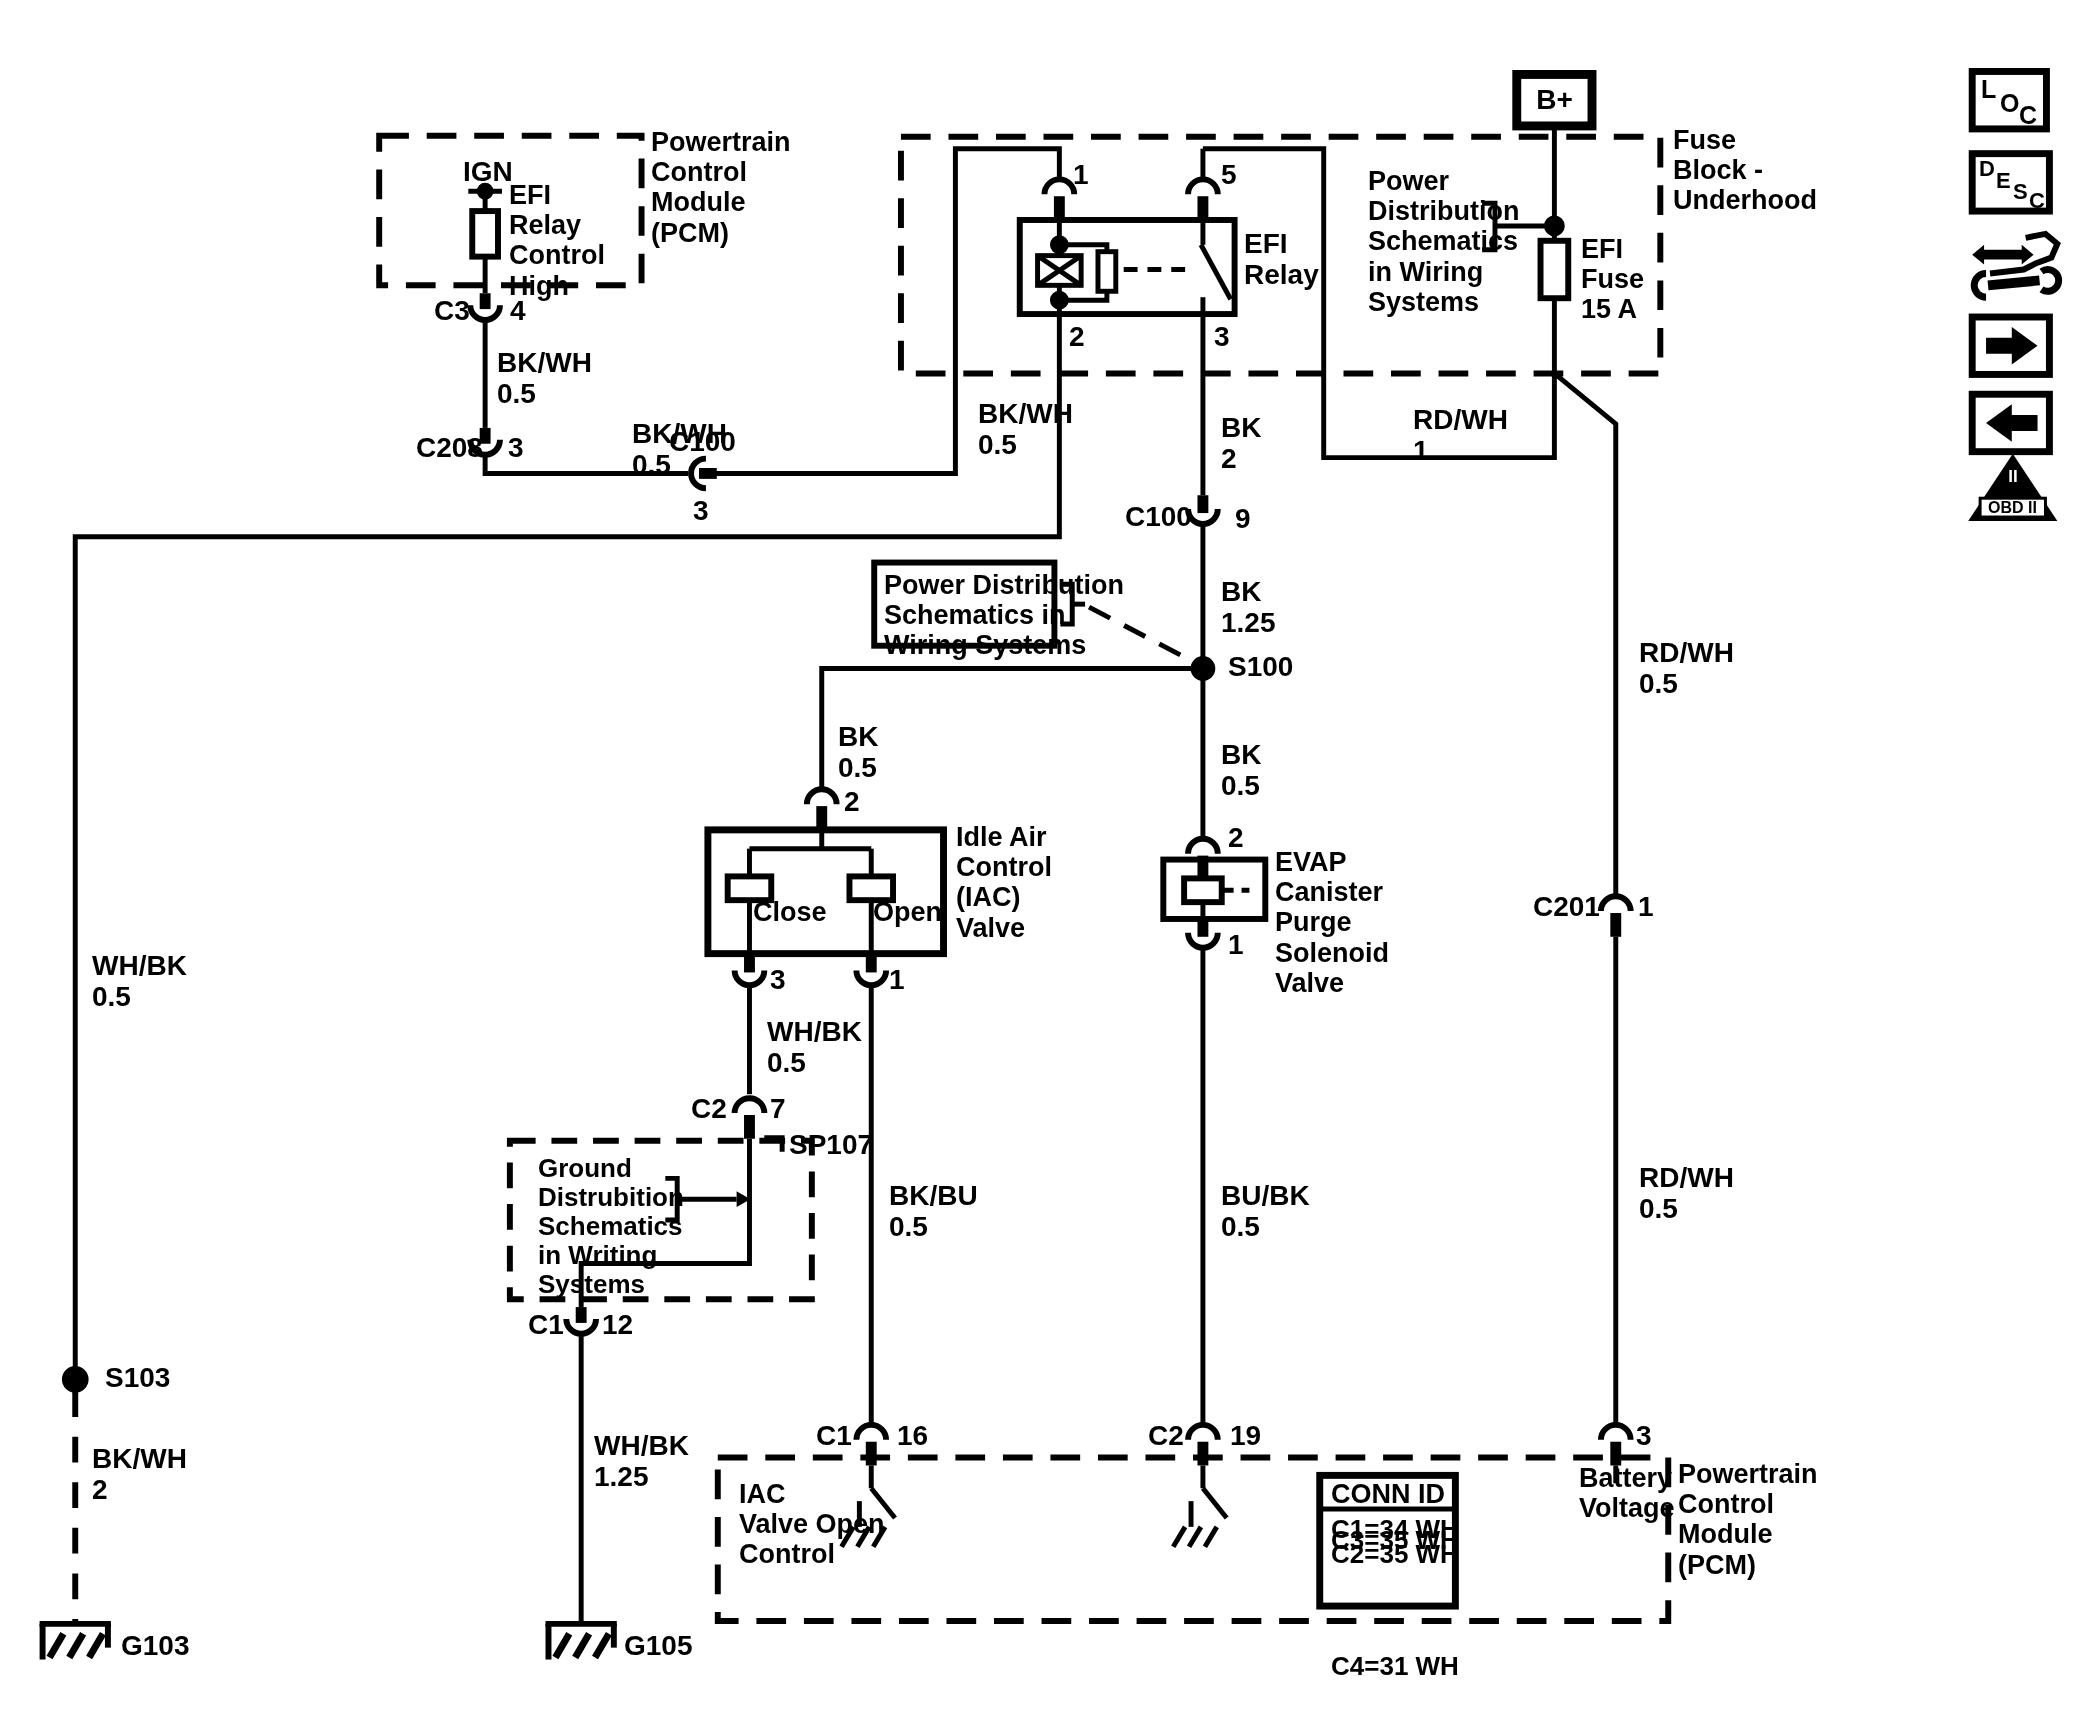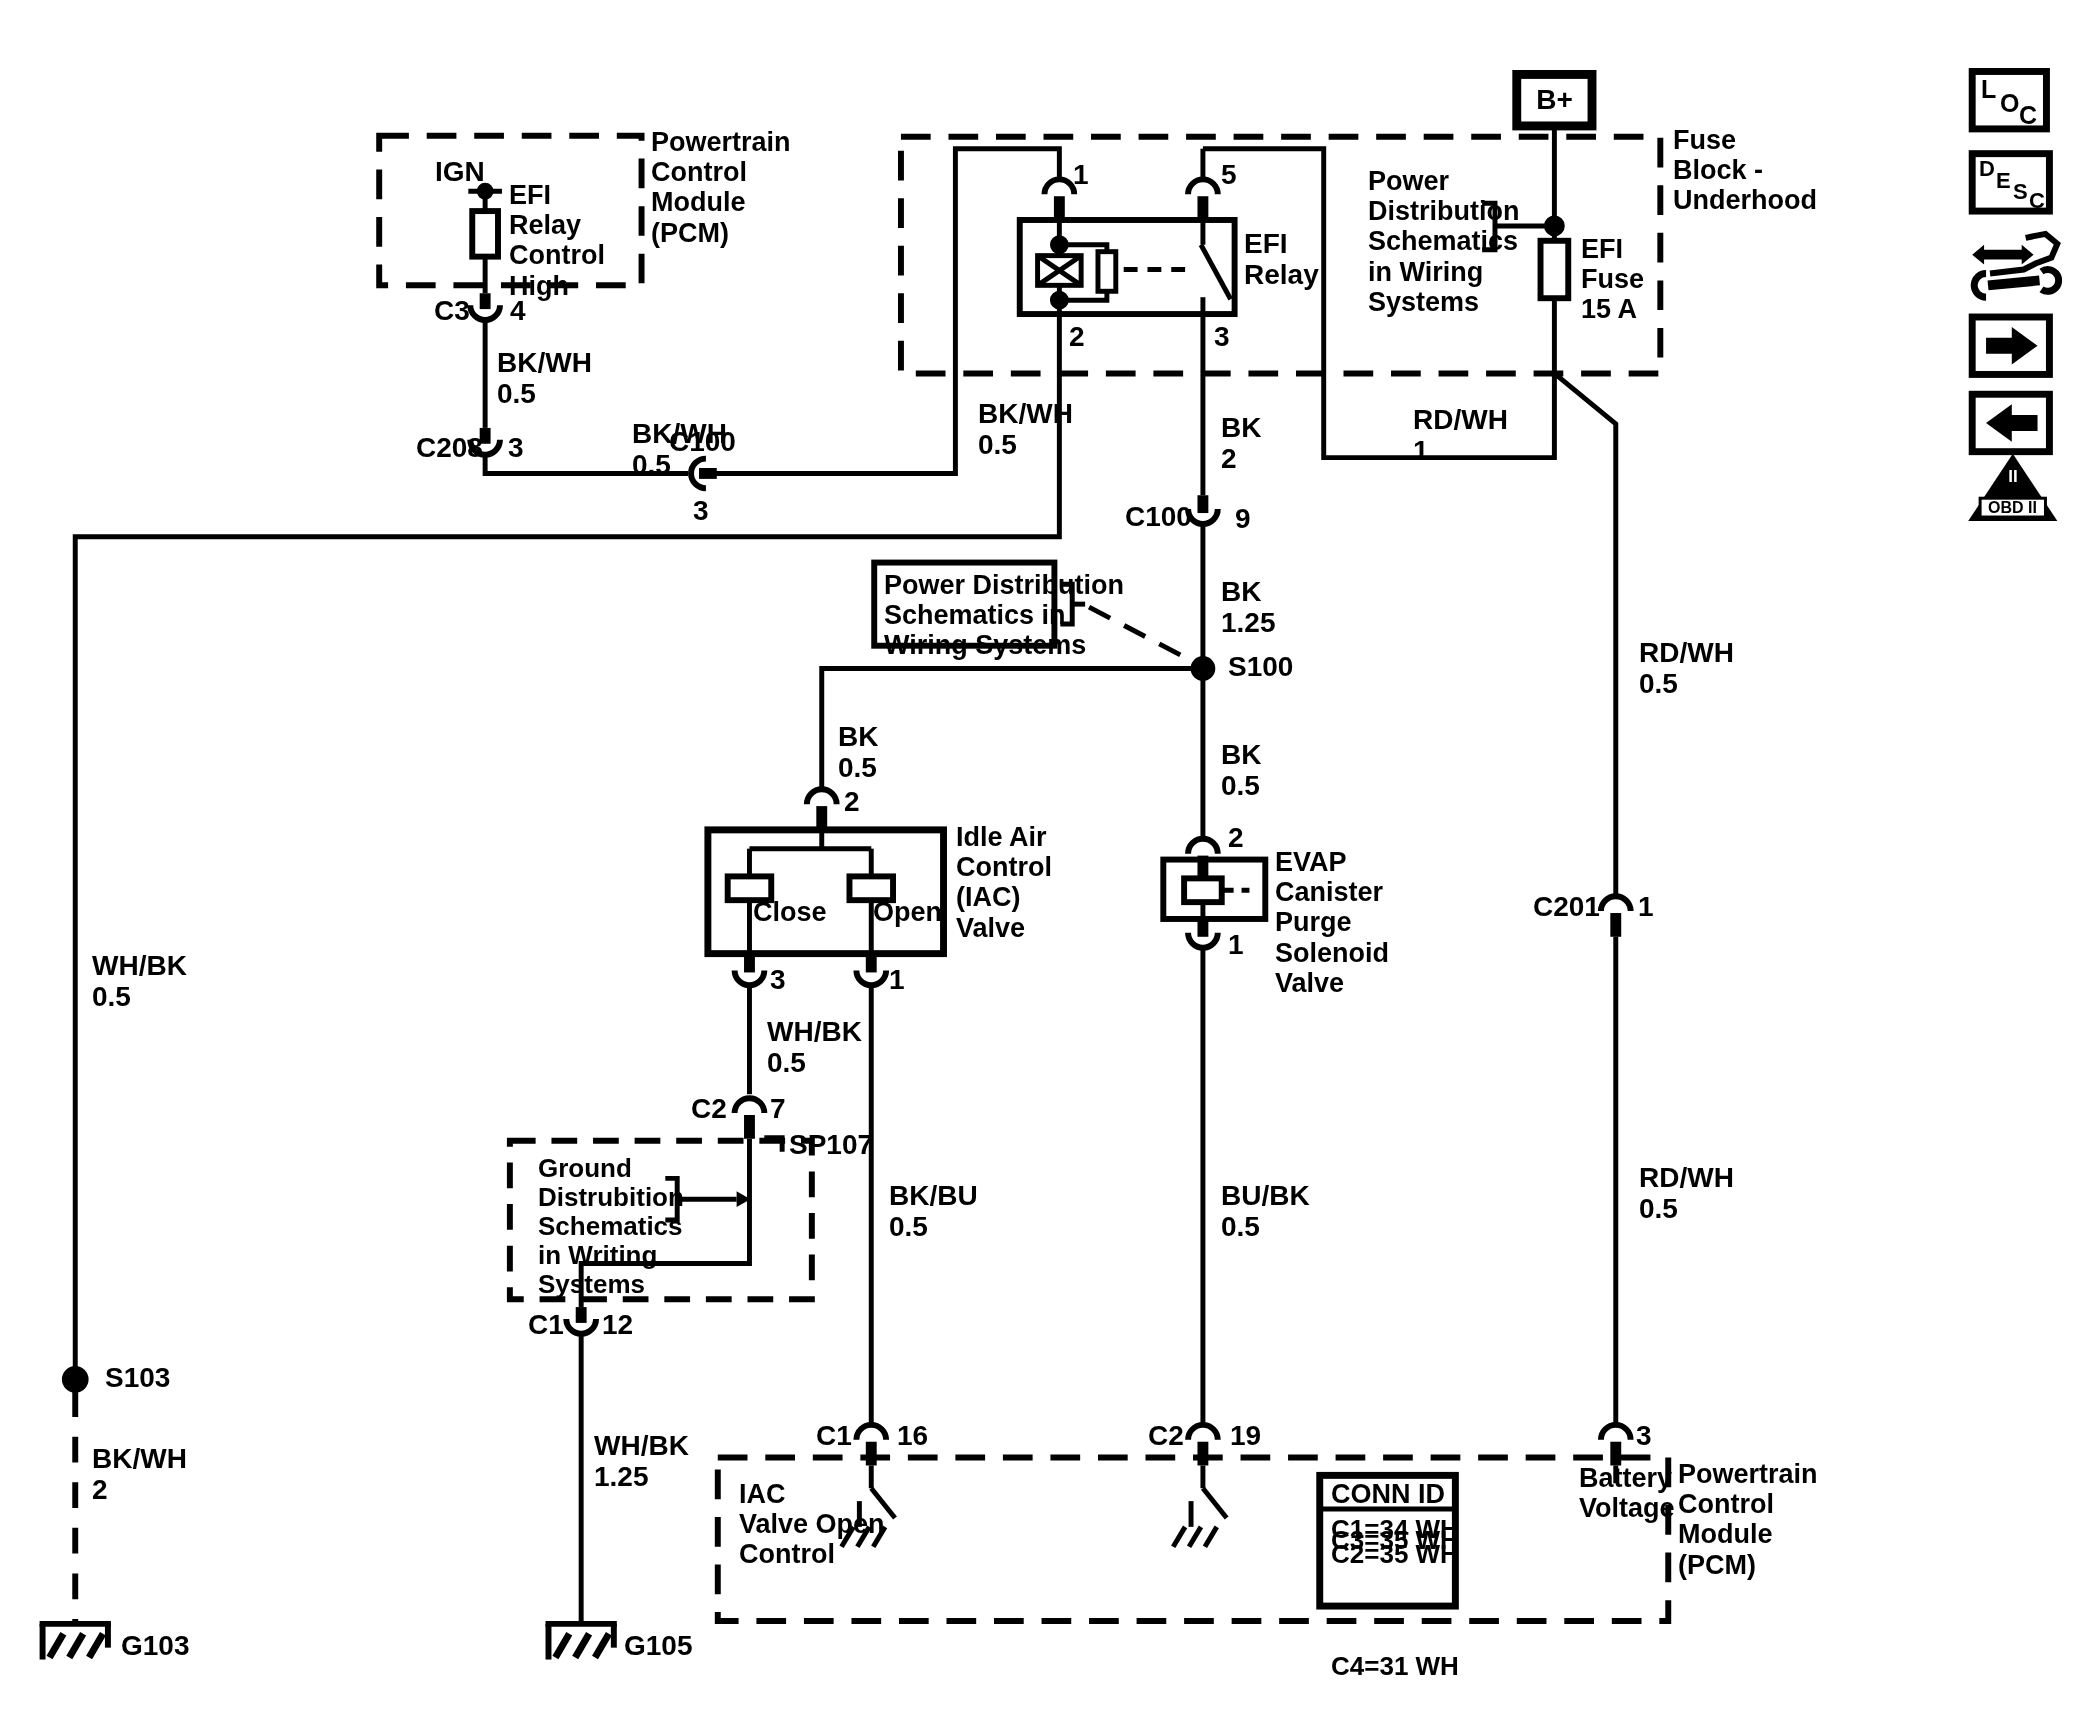--- a/index.html
+++ b/index.html
@@ -260,21 +260,21 @@
       <polygon points="2033,458 1988,526 2078,526" fill="#000" stroke="none"></polygon>
       <rect x="2000" y="503" width="66" height="19" fill="#ffffff" stroke="#000" stroke-width="3"></rect>
     </g>
   </g>
 </svg>
 
 <div class="lbl t27" style="left:651px;top:127px">Powertrain
 Control
 Module
 (PCM)</div>
-<div class="lbl" style="left:435px;top:156px">IGN</div>
+<div class="lbl" style="left:463px;top:156px">IGN</div>
 <div class="lbl t27" style="left:509px;top:180px">EFI
 Relay
 Control
 High</div>
 <div class="lbl" style="left:434px;top:295px">C3</div>
 <div class="lbl pin" style="left:510px;top:295px">4</div>
 <div class="lbl" style="left:497px;top:347px">BK/WH
 0.5</div>
 <div class="lbl" style="left:416px;top:432px">C208</div>
 <div class="lbl pin" style="left:508px;top:432px">3</div>

